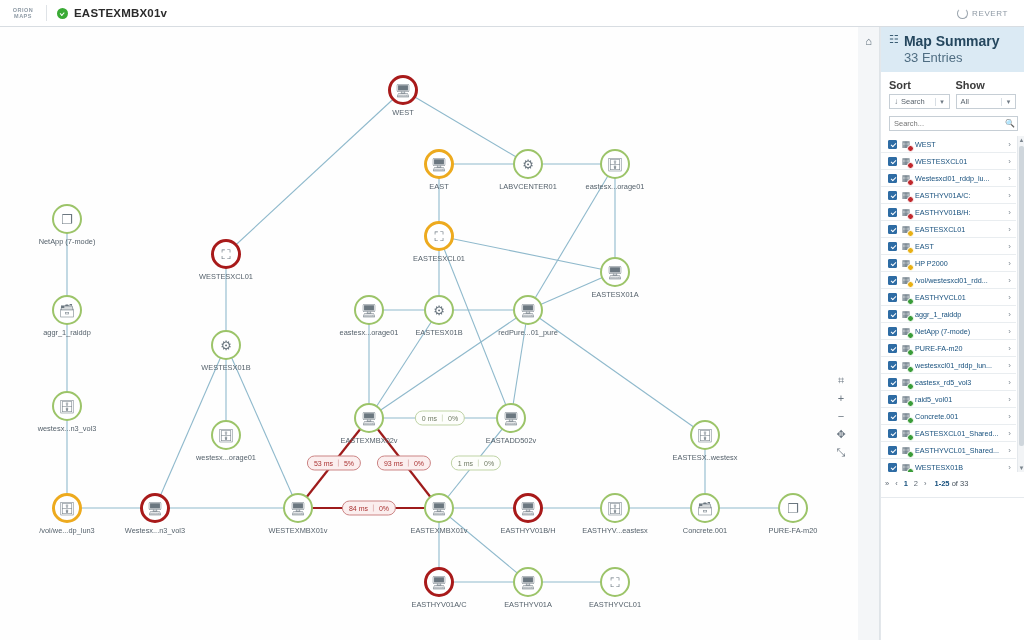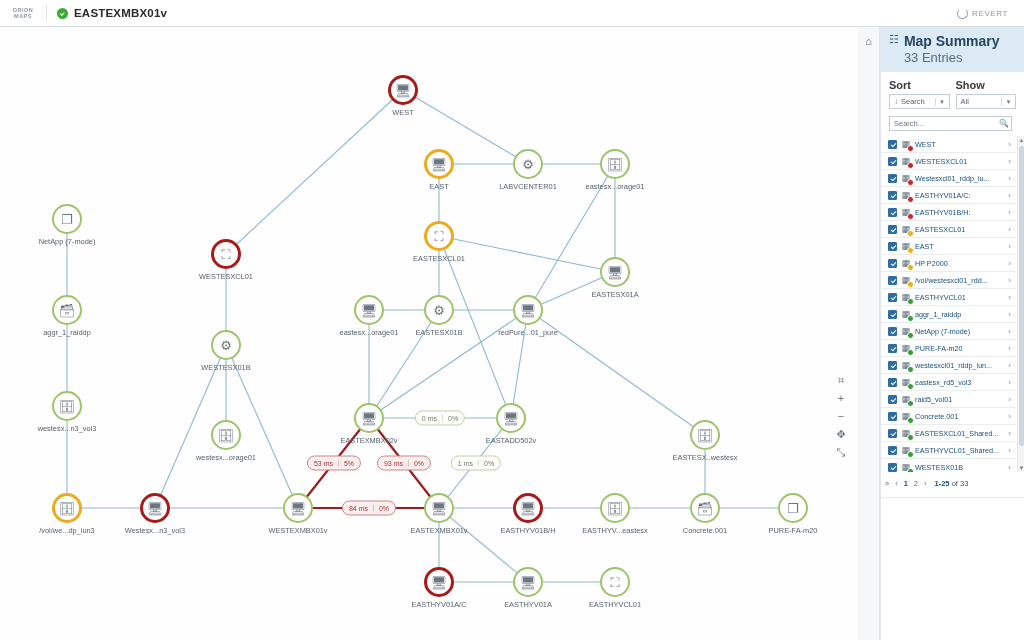--- a/index.html
+++ b/index.html
@@ -98,21 +98,21 @@
   .fl { flex:1; }
   .fl label { display:block; font-size:11px; font-weight:bold; color:#3b3b3b; margin-bottom:3px;}
   .sel {
     height:15px; border:1px solid #c6ced5; background:#fff;
     display:flex; align-items:center; font-size:7.5px; color:#5a646d;
     padding-left:4px; position:relative;
   }
   .sel .chev { margin-left:auto; width:14px; text-align:center;
                border-left:1px solid #d8dee4; font-size:7px; color:#6f7a84;}
   .sel .sarrow { font-size:8px; margin-right:3px; color:#6f7a84;}
-  #searchrow { margin:7px 12px 0 8px; height:15px; border:1px solid #c6ced5;
+  #searchrow { margin:7px 6px 0 8px; height:15px; border:1px solid #c6ced5;
                display:flex; align-items:center; }
   #searchrow input {
     border:0; outline:0; flex:1; font-size:7.5px; color:#8d959d;
     padding-left:4px; font-family:"Liberation Sans", sans-serif; height:13px;
   }
   #searchrow .mag { width:14px; text-align:center; font-size:8px; color:#4f5a64;}
   #list { margin-top:5px; position:relative; height:336px; }
   #list-inner { position:absolute; left:0; top:0; right:8px; bottom:0;
                 overflow:hidden; }
   .row {

